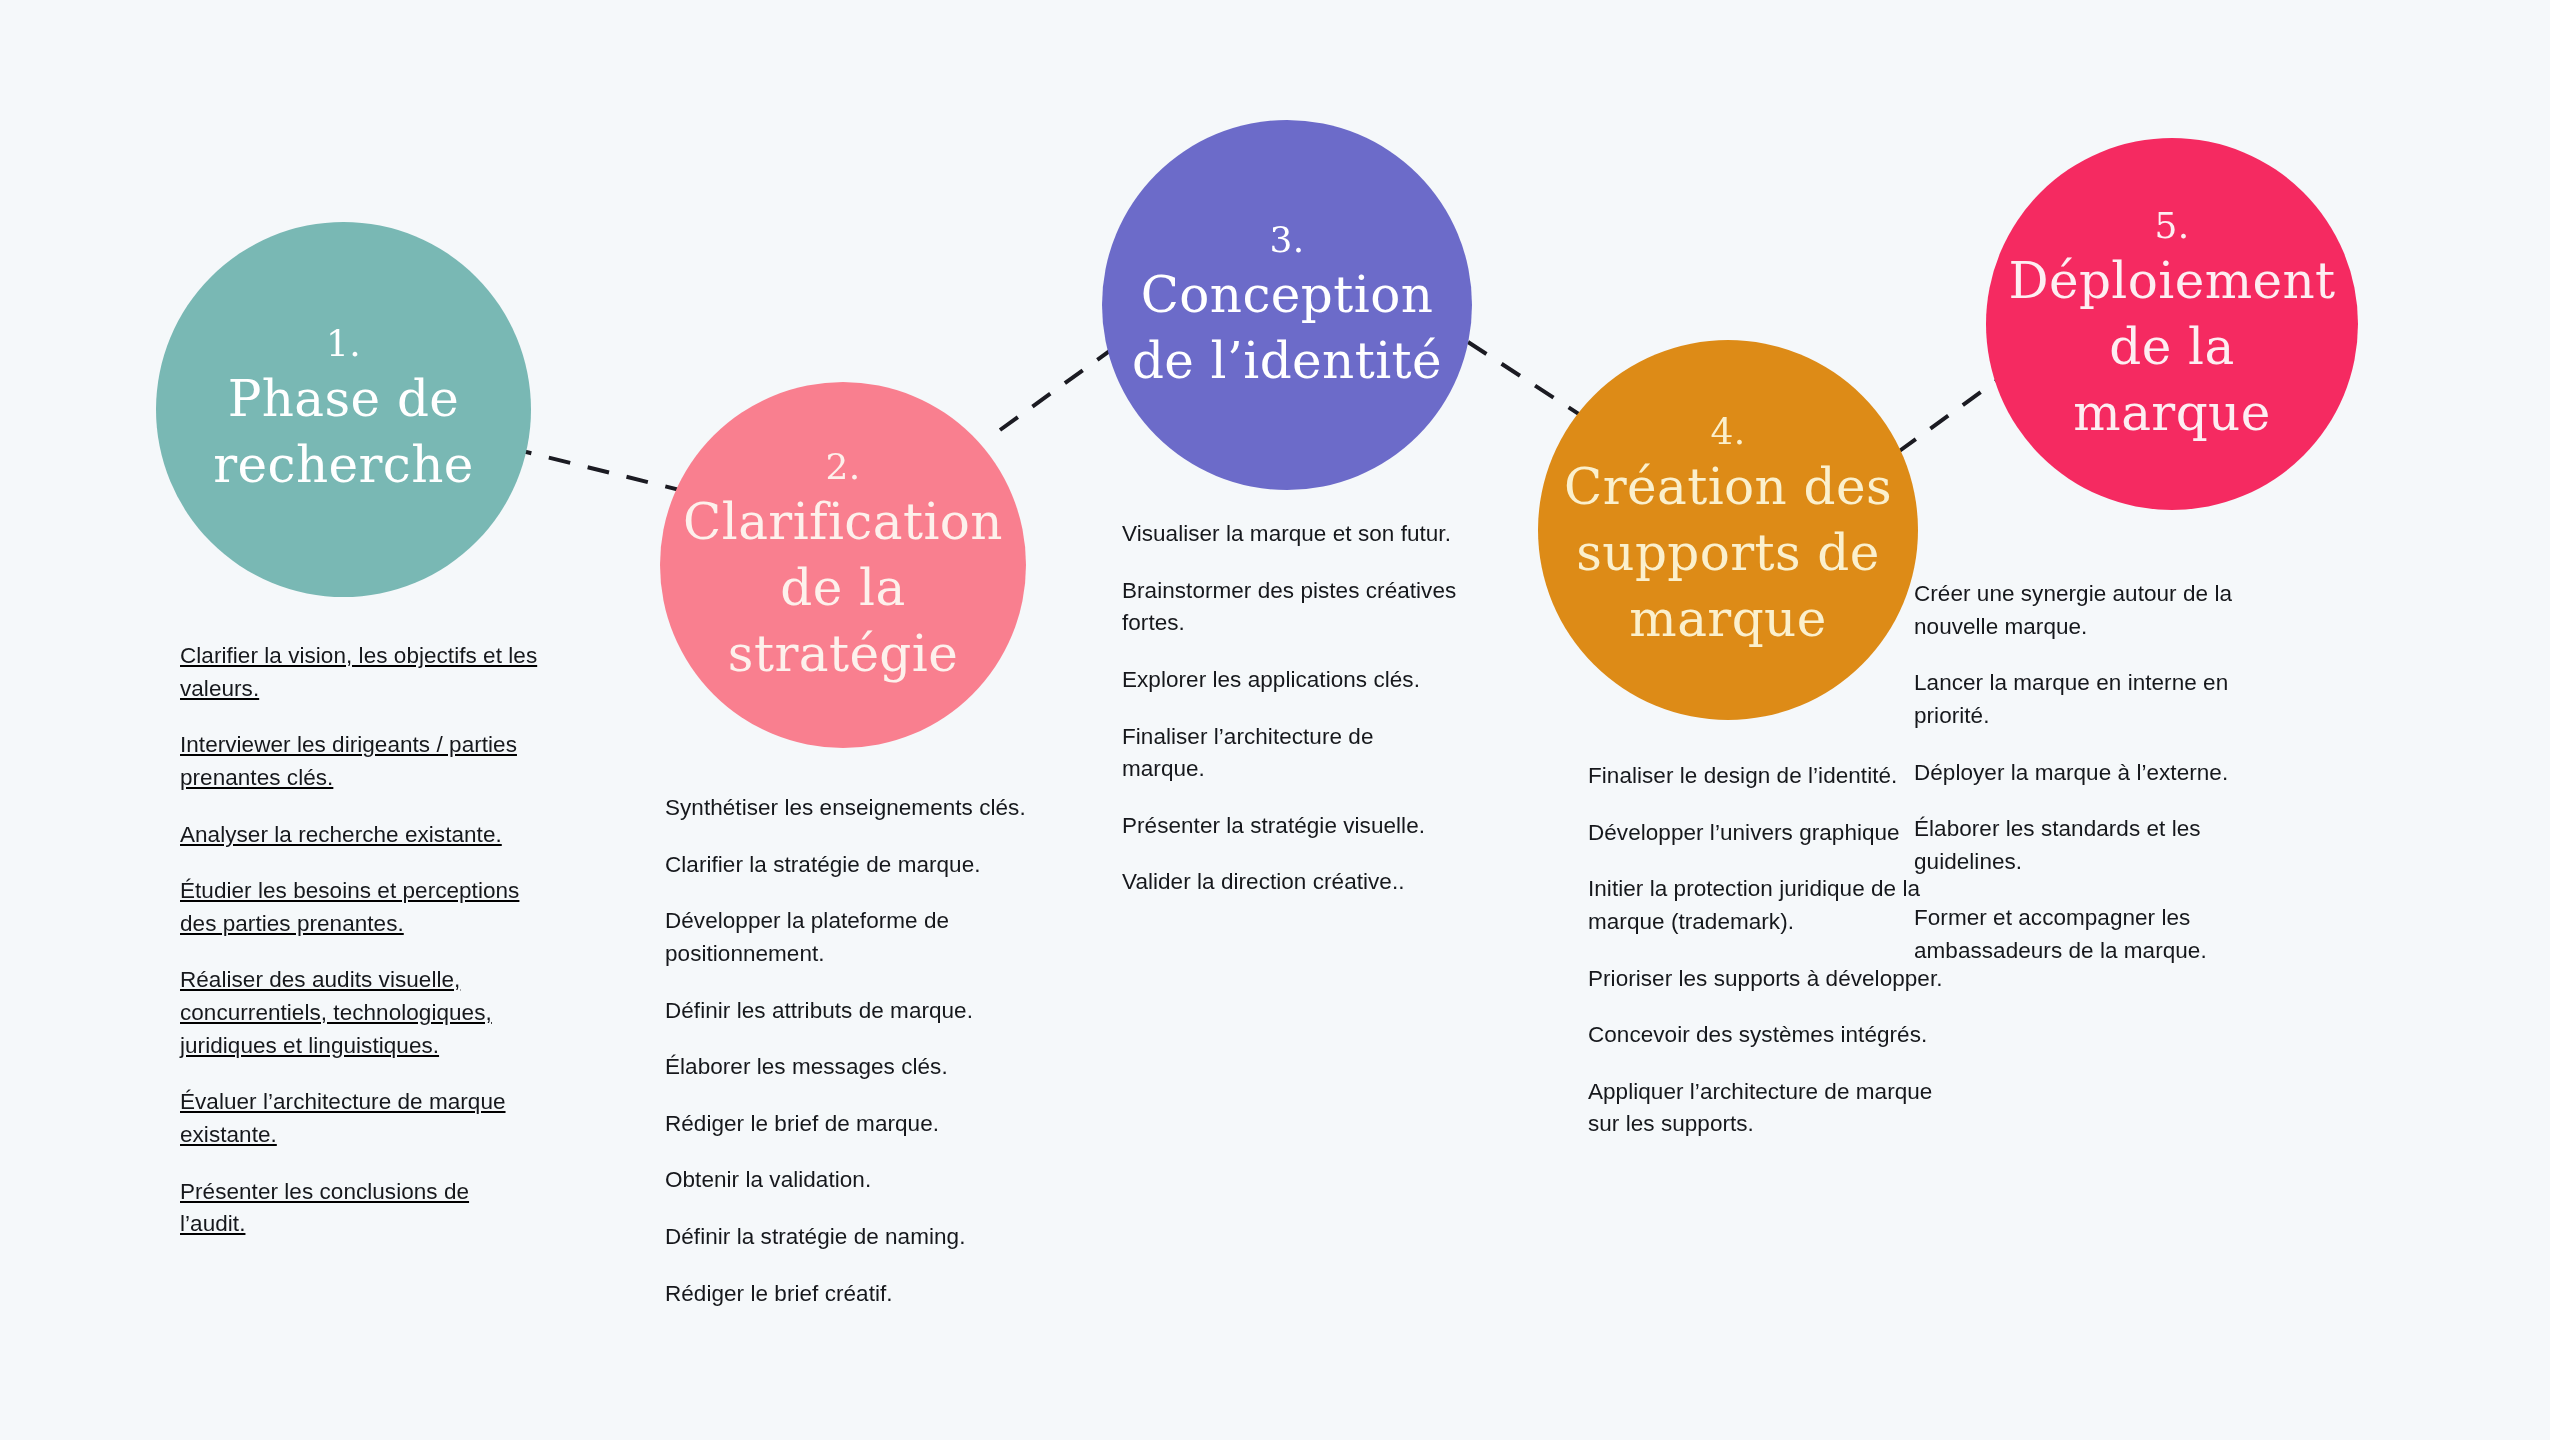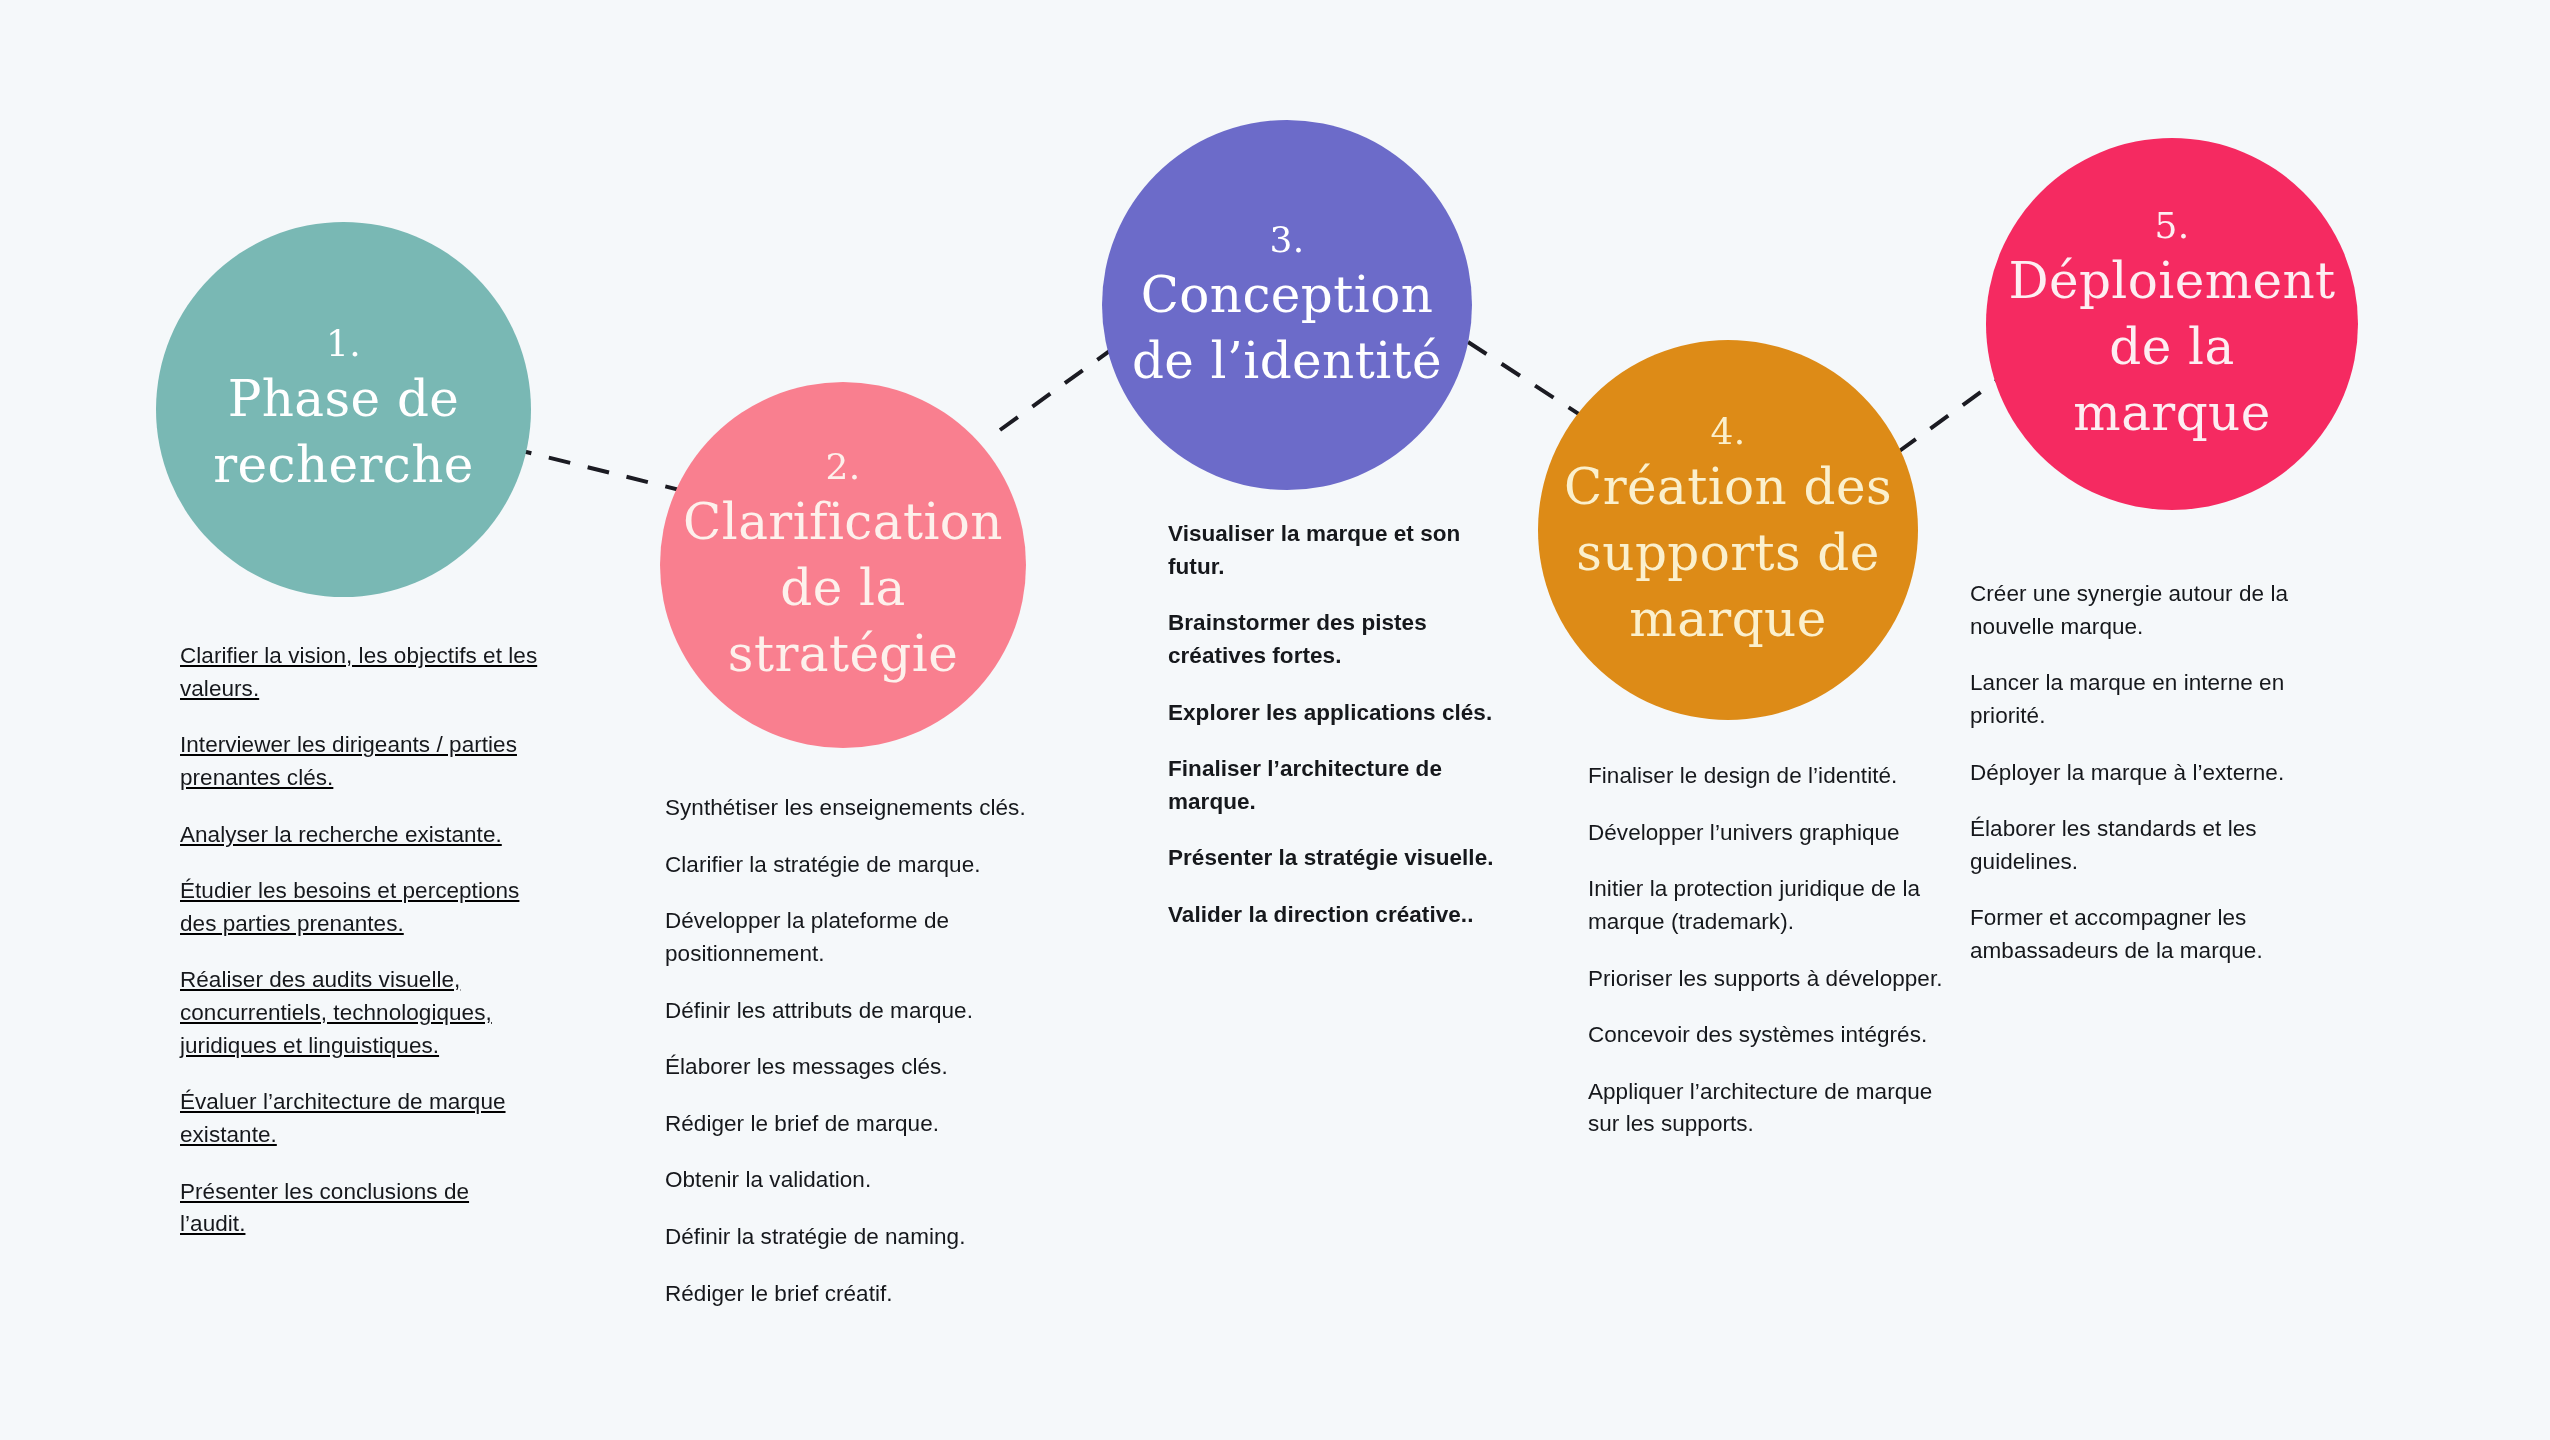--- a/index.html
+++ b/index.html
@@ -124,37 +124,37 @@
       <p class="task-item">Synthétiser les enseignements clés.</p>
       <p class="task-item">Clarifier la stratégie de marque.</p>
       <p class="task-item">Développer la plateforme de positionnement.</p>
       <p class="task-item">Définir les attributs de marque.</p>
       <p class="task-item">Élaborer les messages clés.</p>
       <p class="task-item">Rédiger le brief de marque.</p>
       <p class="task-item">Obtenir la validation.</p>
       <p class="task-item">Définir la stratégie de naming.</p>
       <p class="task-item">Rédiger le brief créatif.</p>
     </div>
-  <div class="task-column" style="left:1168px; top:518px; width:335px;font-weight:bold;">
+  <div class="task-column" style="left:1122px; top:518px; width:335px;">
       <p class="task-item">Visualiser la marque et son futur.</p>
       <p class="task-item">Brainstormer des pistes créatives fortes.</p>
       <p class="task-item">Explorer les applications clés.</p>
       <p class="task-item">Finaliser l’architecture de marque.</p>
       <p class="task-item">Présenter la stratégie visuelle.</p>
       <p class="task-item">Valider la direction créative..</p>
     </div>
   <div class="task-column" style="left:1588px; top:760px; width:372px;">
       <p class="task-item">Finaliser le design de l’identité.</p>
       <p class="task-item">Développer l’univers graphique</p>
       <p class="task-item">Initier la protection juridique de la marque (trademark).</p>
       <p class="task-item">Prioriser les supports à développer.</p>
       <p class="task-item">Concevoir des systèmes intégrés.</p>
       <p class="task-item">Appliquer l’architecture de marque sur les supports.</p>
     </div>
-  <div class="task-column" style="left:1970px; top:578px; width:360px;">
+  <div class="task-column" style="left:1914px; top:578px; width:360px;">
       <p class="task-item">Créer une synergie autour de la nouvelle marque.</p>
       <p class="task-item">Lancer la marque en interne en priorité.</p>
       <p class="task-item">Déployer la marque à l’externe.</p>
       <p class="task-item">Élaborer les standards et les guidelines.</p>
       <p class="task-item">Former et accompagner les ambassadeurs de la marque.</p>
     </div>
 
 </div>
 
 </body></html>

